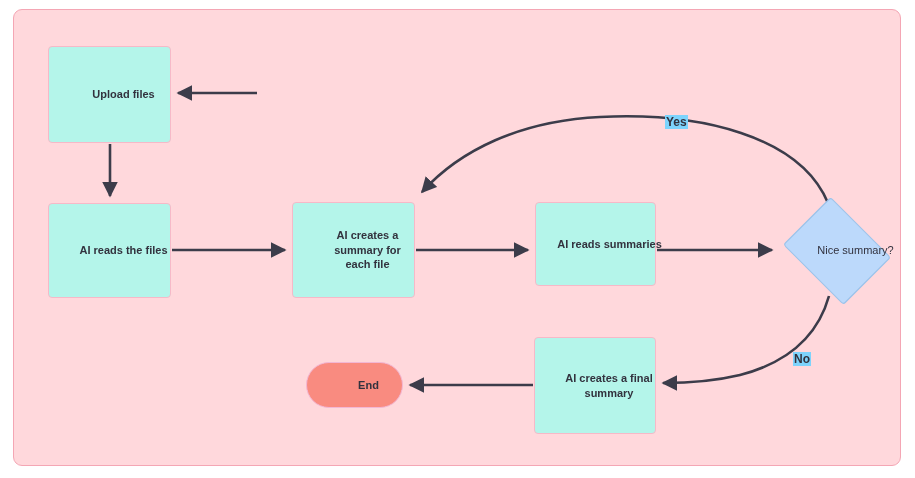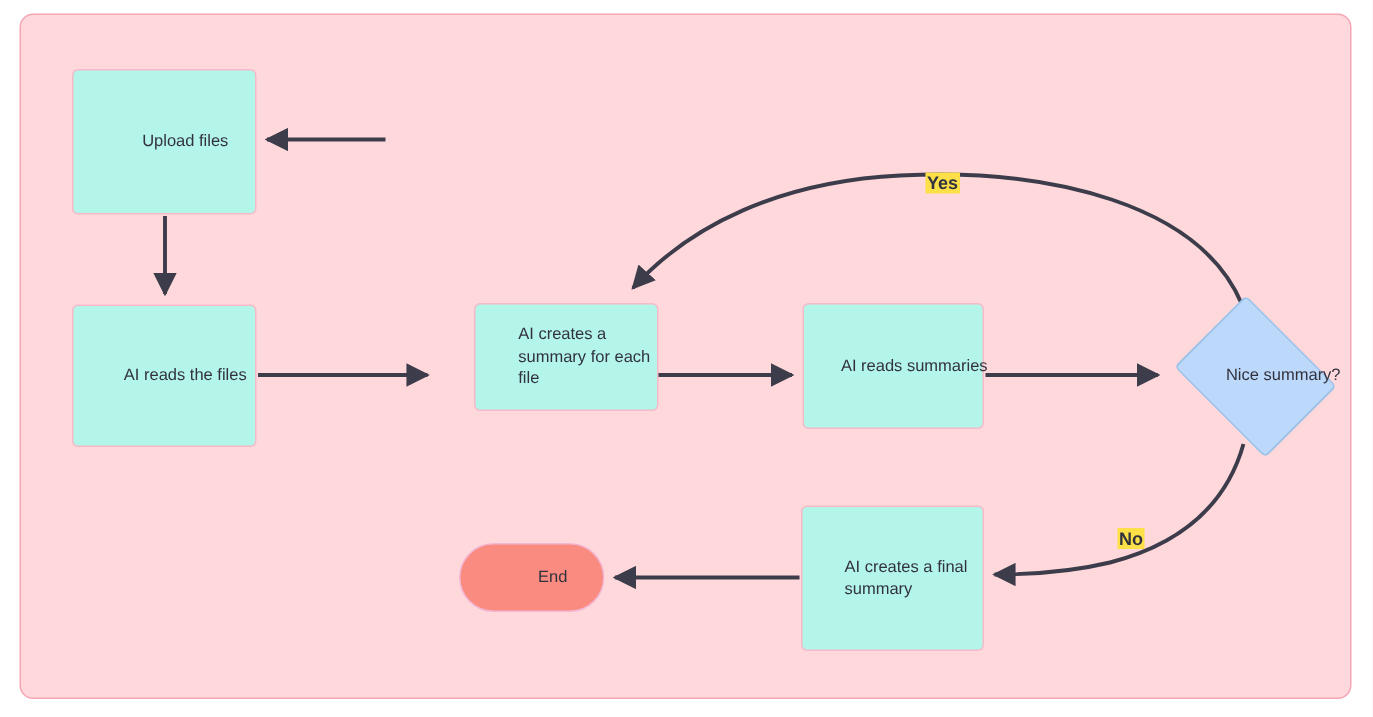--- a/index.html
+++ b/index.html
@@ -43,23 +43,24 @@
     pointer-events: none;
   }
 
   
   .node {
     position: absolute;
     box-sizing: border-box;
     display: flex;
     align-items: center;
     justify-content: center;
+    text-align: center;
     color: #32323e;
     font-size: 11px;
-    font-weight: normal;
+    font-weight: bold;
     line-height: 1.32;
     padding-left: 28px;
   }
 
   .node.process {
     background: #b4f5ea;
     border: 1px solid #f6b9c8;
     border-radius: 4px;
   }
 
@@ -112,22 +113,23 @@
 
   
   .edge-label {
     position: absolute;
     font-size: 12px;
     font-weight: bold;
     color: #32323e;
     white-space: nowrap;
   }
   .edge-label .lbl-bg {
-    background: #fde047;
+    background: #7dd3fc;
     padding: 0 1px;
+    margin-left: 48px;
   }
 </style>
 </head>
 <body>
 
 <div id="stage">
 
   <div class="canvas"></div>
 
   <svg class="edges" viewBox="0 0 915 478" width="915" height="478">
@@ -172,21 +174,21 @@
 
 
   <div class="node process" style="left:48px; top:46px; width:123px; height:97px;">
     <span class="node-label">Upload files</span>
   </div>
 
   <div class="node process" style="left:48px; top:203px; width:123px; height:95px;">
     <span class="node-label">AI reads the files</span>
   </div>
 
-  <div class="node process" style="left:292px; top:202px; width:123px; height:72px;margin-left:24px;">
+  <div class="node process" style="left:292px; top:202px; width:123px; height:96px;">
     <span class="node-label wrap" style="width:92px;">AI creates a summary for each file</span>
   </div>
 
   <div class="node process" style="left:535px; top:202px; width:121px; height:84px;">
     <span class="node-label">AI reads summaries</span>
   </div>
 
   <div class="decision" style="left:777px; top:204px;">
     <div class="diamond-shape"></div>
     <span class="decision-label">Nice summary?</span>

